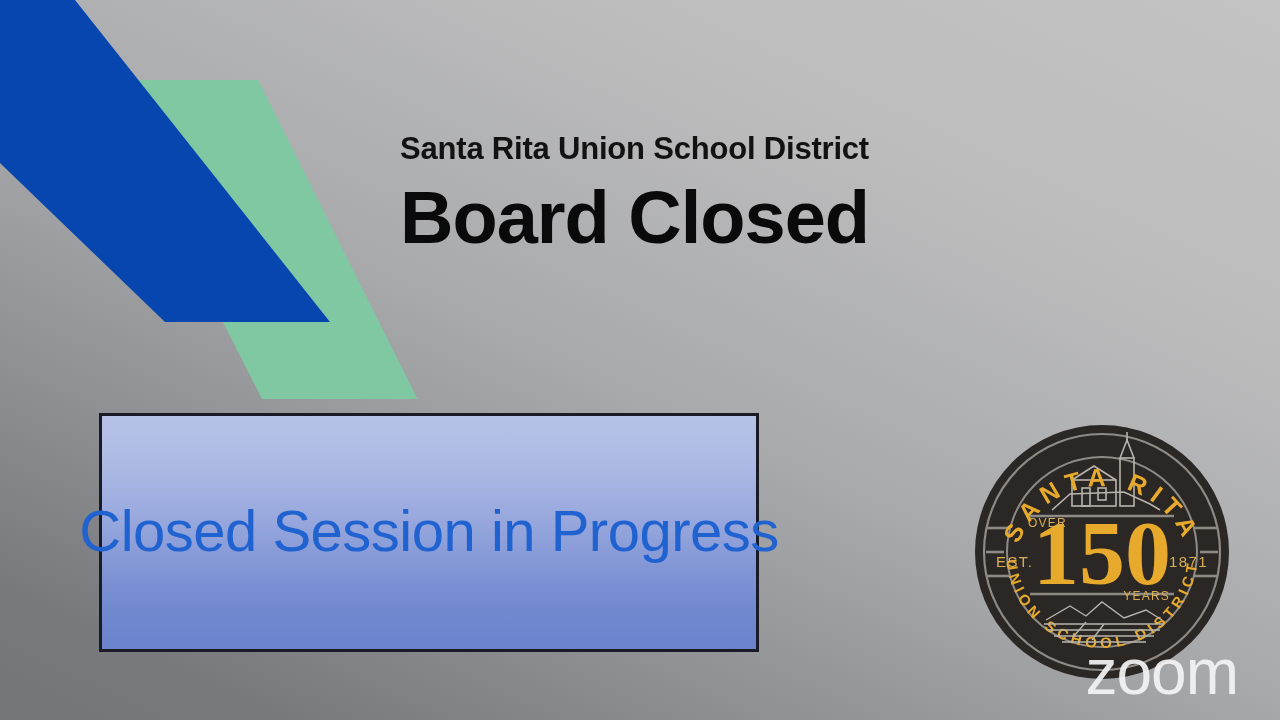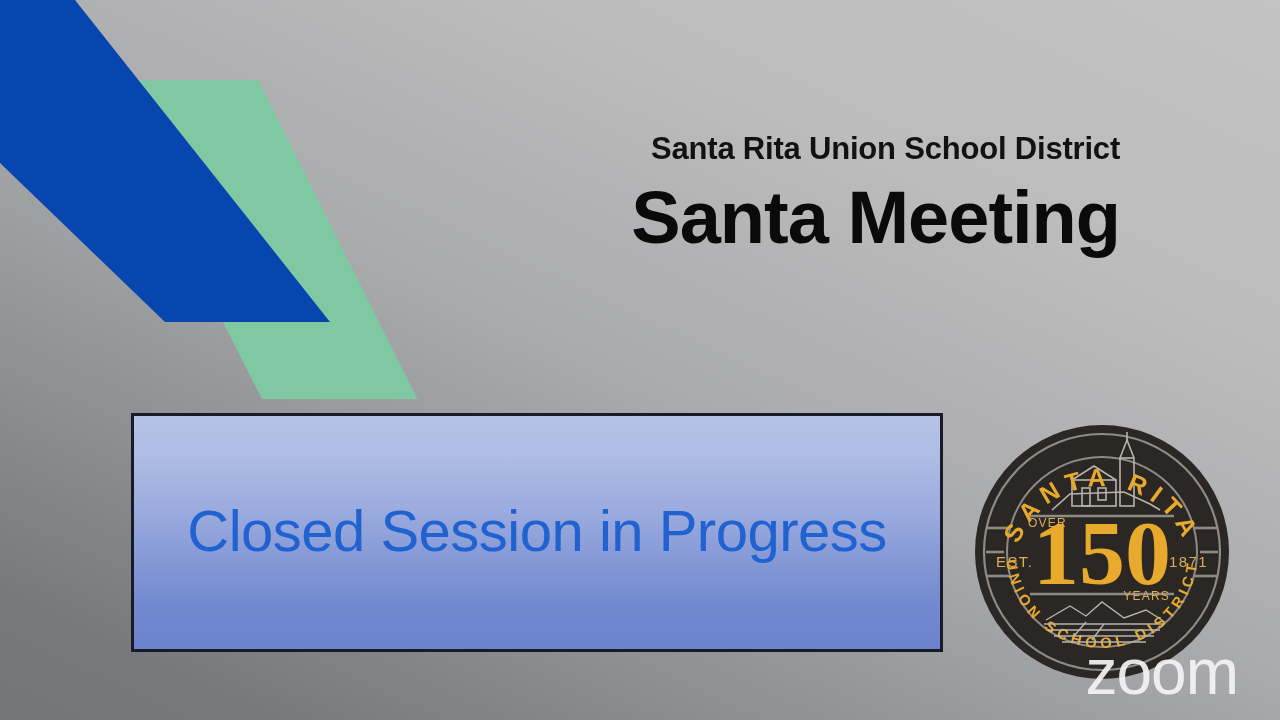--- a/index.html
+++ b/index.html
@@ -23,21 +23,21 @@
     pointer-events: none;
   }
   .ribbon svg { display: block; }
 
   
   .title-block {
     position: absolute;
     left: 400px;
     top: 132px;
     width: 720px;
-    text-align: right;
+    text-align: left;
   }
   .district-name {
     font-size: 31px;
     font-weight: bold;
     color: #121212;
     letter-spacing: -0.2px;
     line-height: 1.1;
     white-space: nowrap;
   }
   .meeting-title {
@@ -57,35 +57,34 @@
     line-height: 1.1;
     margin-top: 22px;
     white-space: nowrap;
   }
 
   
   .status-box {
     position: absolute;
     left: 99px;
     top: 413px;
-    width: 812px;
+    width: 660px;
     height: 239px;
     border: 3px solid #1b1b28;
     box-sizing: border-box;
     background: linear-gradient(180deg,
         #b6c2e6 0%,
         #aebbe4 18%,
         #9aaade 42%,
         #8397d6 64%,
         #7189cf 82%,
         #6a83cc 100%);
     display: flex;
     align-items: center;
     justify-content: center;
-    margin-left: 32px;
   }
   .status-text {
     font-size: 58px;
     color: #2062cf;
     letter-spacing: -0.5px;
     line-height: 1;
     white-space: nowrap;
     margin-top: -4px;
   }
 
@@ -119,21 +118,21 @@
   <div class="ribbon" style="left:0;top:0;width:460px;height:410px;">
     <svg width="460" height="410" viewBox="0 0 460 410" xmlns="http://www.w3.org/2000/svg">
       <polygon points="100,80 258,80 418,400 418,398 330,322 165,322" fill="#7fc8a2"></polygon>
       <polygon points="100,80 258,80 417,399 262,399" fill="#7fc8a2"></polygon>
       <polygon points="0,0 75,0 330,322 165,322 0,163" fill="#0746ae"></polygon>
     </svg>
   </div>
 
   <div class="title-block">
     <div class="district-name">Santa Rita Union School District</div>
-    <div class="meeting-title">Santa Meeting</div>
+    <div class="meeting-title">Board Closed</div>
   </div>
 
   <div class="status-box">
     <div class="status-text">Closed Session in Progress</div>
   </div>
 
   <div class="seal">
     <svg width="256" height="256" viewBox="0 0 256 256" xmlns="http://www.w3.org/2000/svg">
       <defs>
         <path id="arcTop" d="M 40 138 A 89 89 0 0 1 216 138" fill="none"></path>

